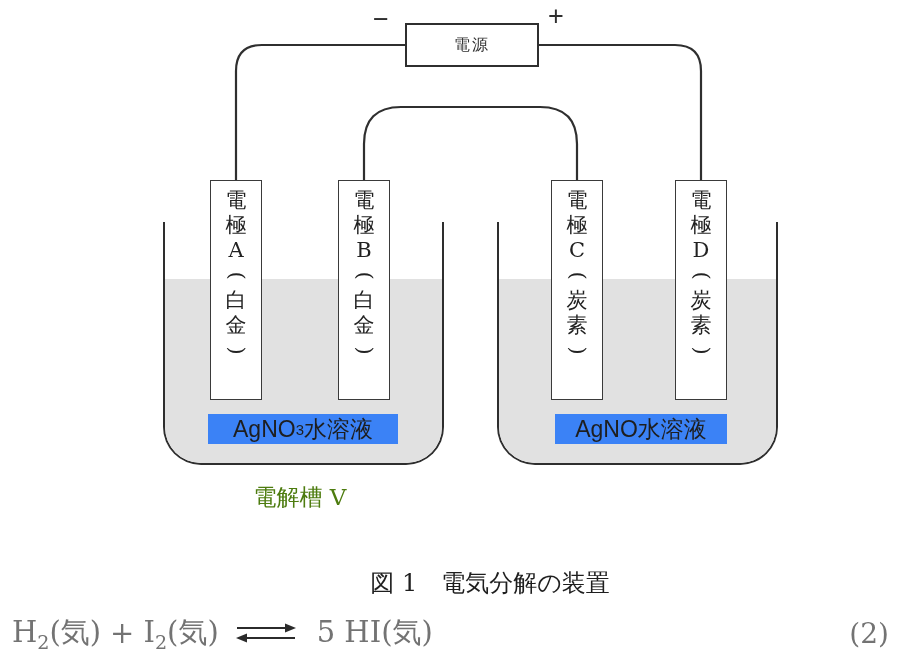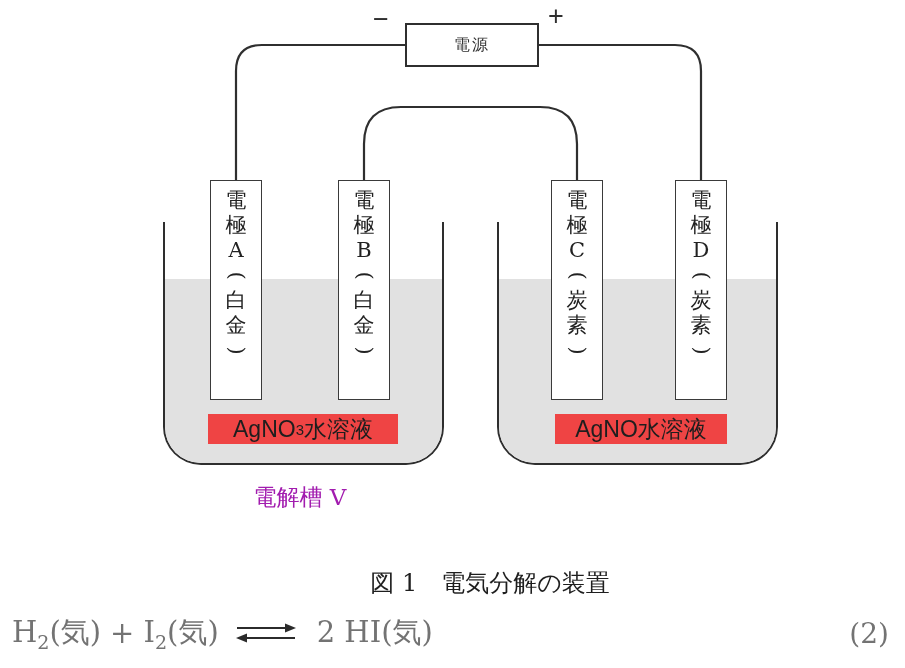--- a/index.html
+++ b/index.html
@@ -58,32 +58,32 @@
   #electrode-d{left:675px;}
   .vchar{
     display:block;height:25px;line-height:25px;
     font-size:21px;text-align:center;color:#222;
     font-family:"DejaVu Serif","Liberation Serif",serif;
   }
   .vparen{transform:rotate(90deg);}
   
   .solution-label{
     position:absolute;top:414px;height:30px;z-index:3;
-    background:#ef4444;
+    background:#3b82f6;
     display:flex;align-items:center;justify-content:center;
     font-size:23px;color:#1e1e1e;
     font-family:"Liberation Sans",sans-serif;
   }
   #solution-v{left:208px;width:190px;}
   #solution-w{left:555px;width:172px;}
   .solution-label sub{font-size:0.65em;}
   
   .cell-label{
     position:absolute;top:482px;width:160px;z-index:3;
-    text-align:center;font-size:23px;color:#a21caf;
+    text-align:center;font-size:23px;color:#4d7c0f;
     font-family:"DejaVu Serif","Liberation Serif",serif;
   }
   #cell-label-v{left:220px;}
   #cell-label-w{left:559px;}
   .figure-caption{
     position:absolute;top:531px;left:300px;width:380px;z-index:3;
     text-align:center;font-size:24px;color:#1e1e1e;
     font-family:"DejaVu Serif","Liberation Serif",serif;
     margin-top:36px;
   }
@@ -180,17 +180,17 @@
   <div class="equation">
     <span class="term"><span>H</span><sub>2</sub><span>(気)</span></span>
     <span class="eq-op">+</span>
     <span class="term"><span>I</span><sub>2</sub><span>(気)</span></span>
     <svg class="eq-arrows" width="62" height="24" viewBox="0 0 62 24">
       <line x1="2" y1="7" x2="51" y2="7"></line>
       <polygon points="50,2.5 61,7 50,11.5"></polygon>
       <line x1="11" y1="17" x2="60" y2="17"></line>
       <polygon points="12,12.5 1,17 12,21.5"></polygon>
     </svg>
-    <span class="term"><span>2 HI</span><span>(気)</span></span>
+    <span class="term"><span>5 HI</span><span>(気)</span></span>
     <span class="eq-number">(2)</span>
   </div>
 
 </div>
 
 </body></html>

